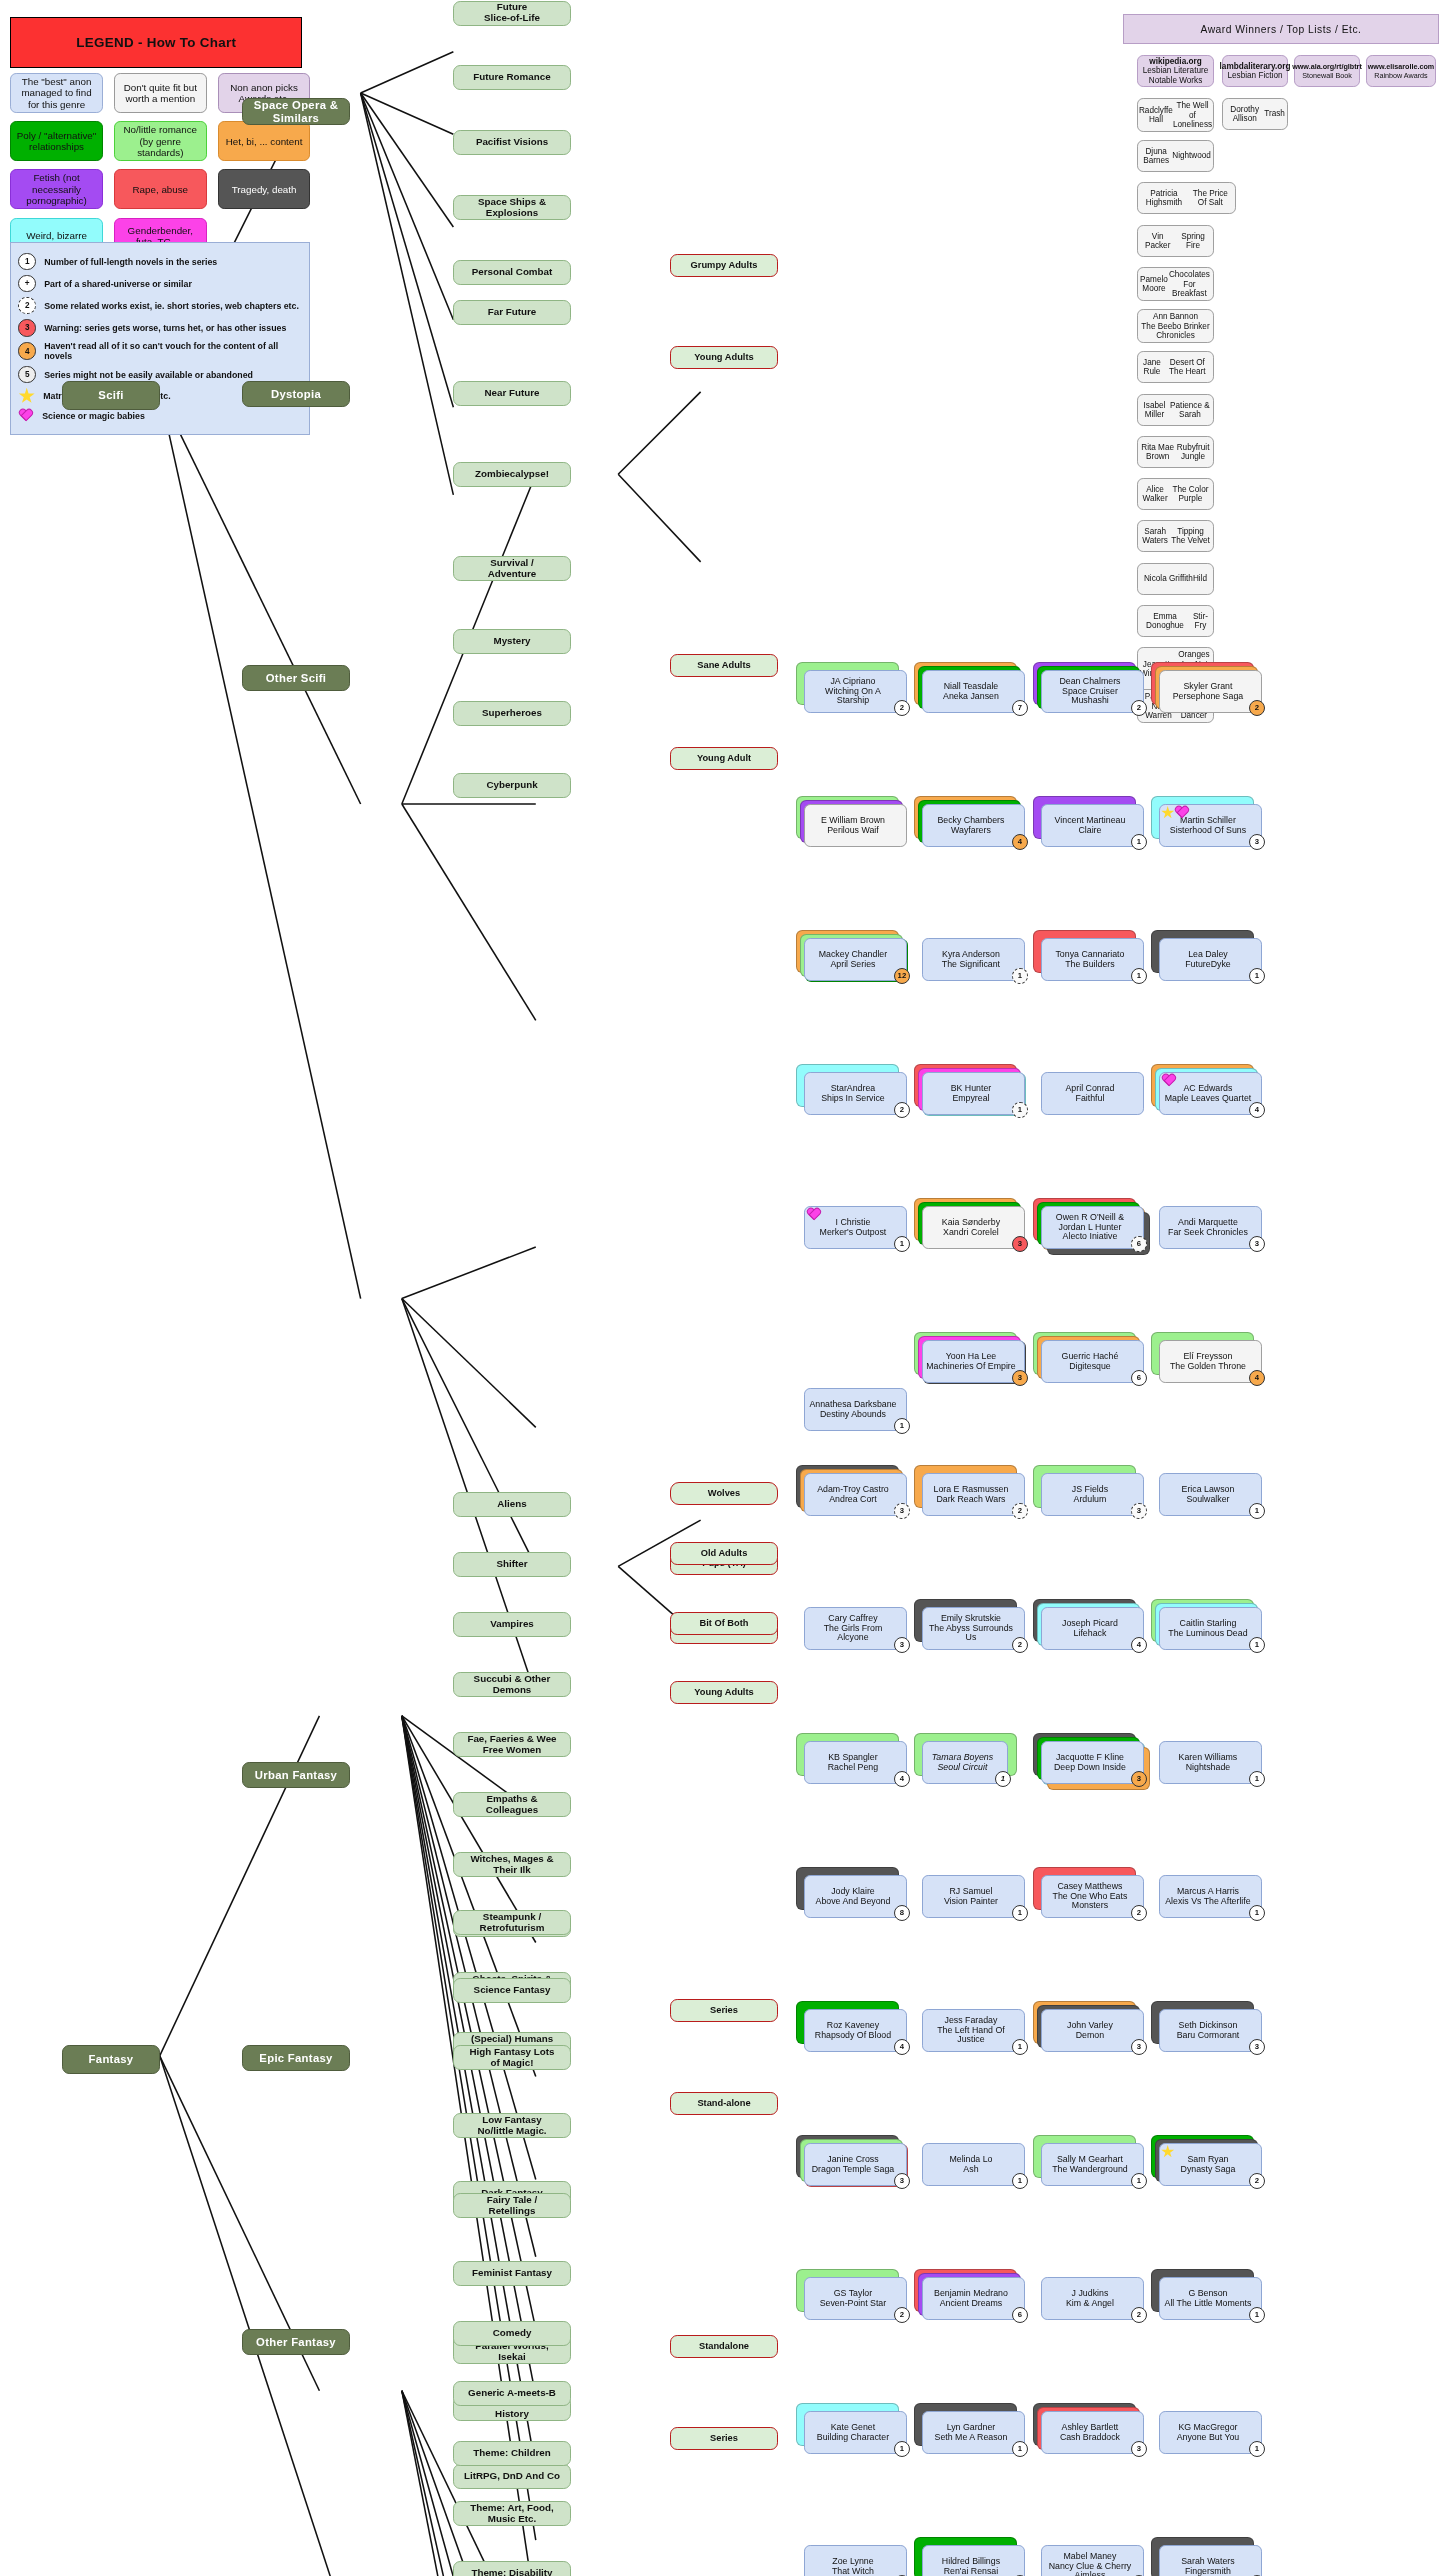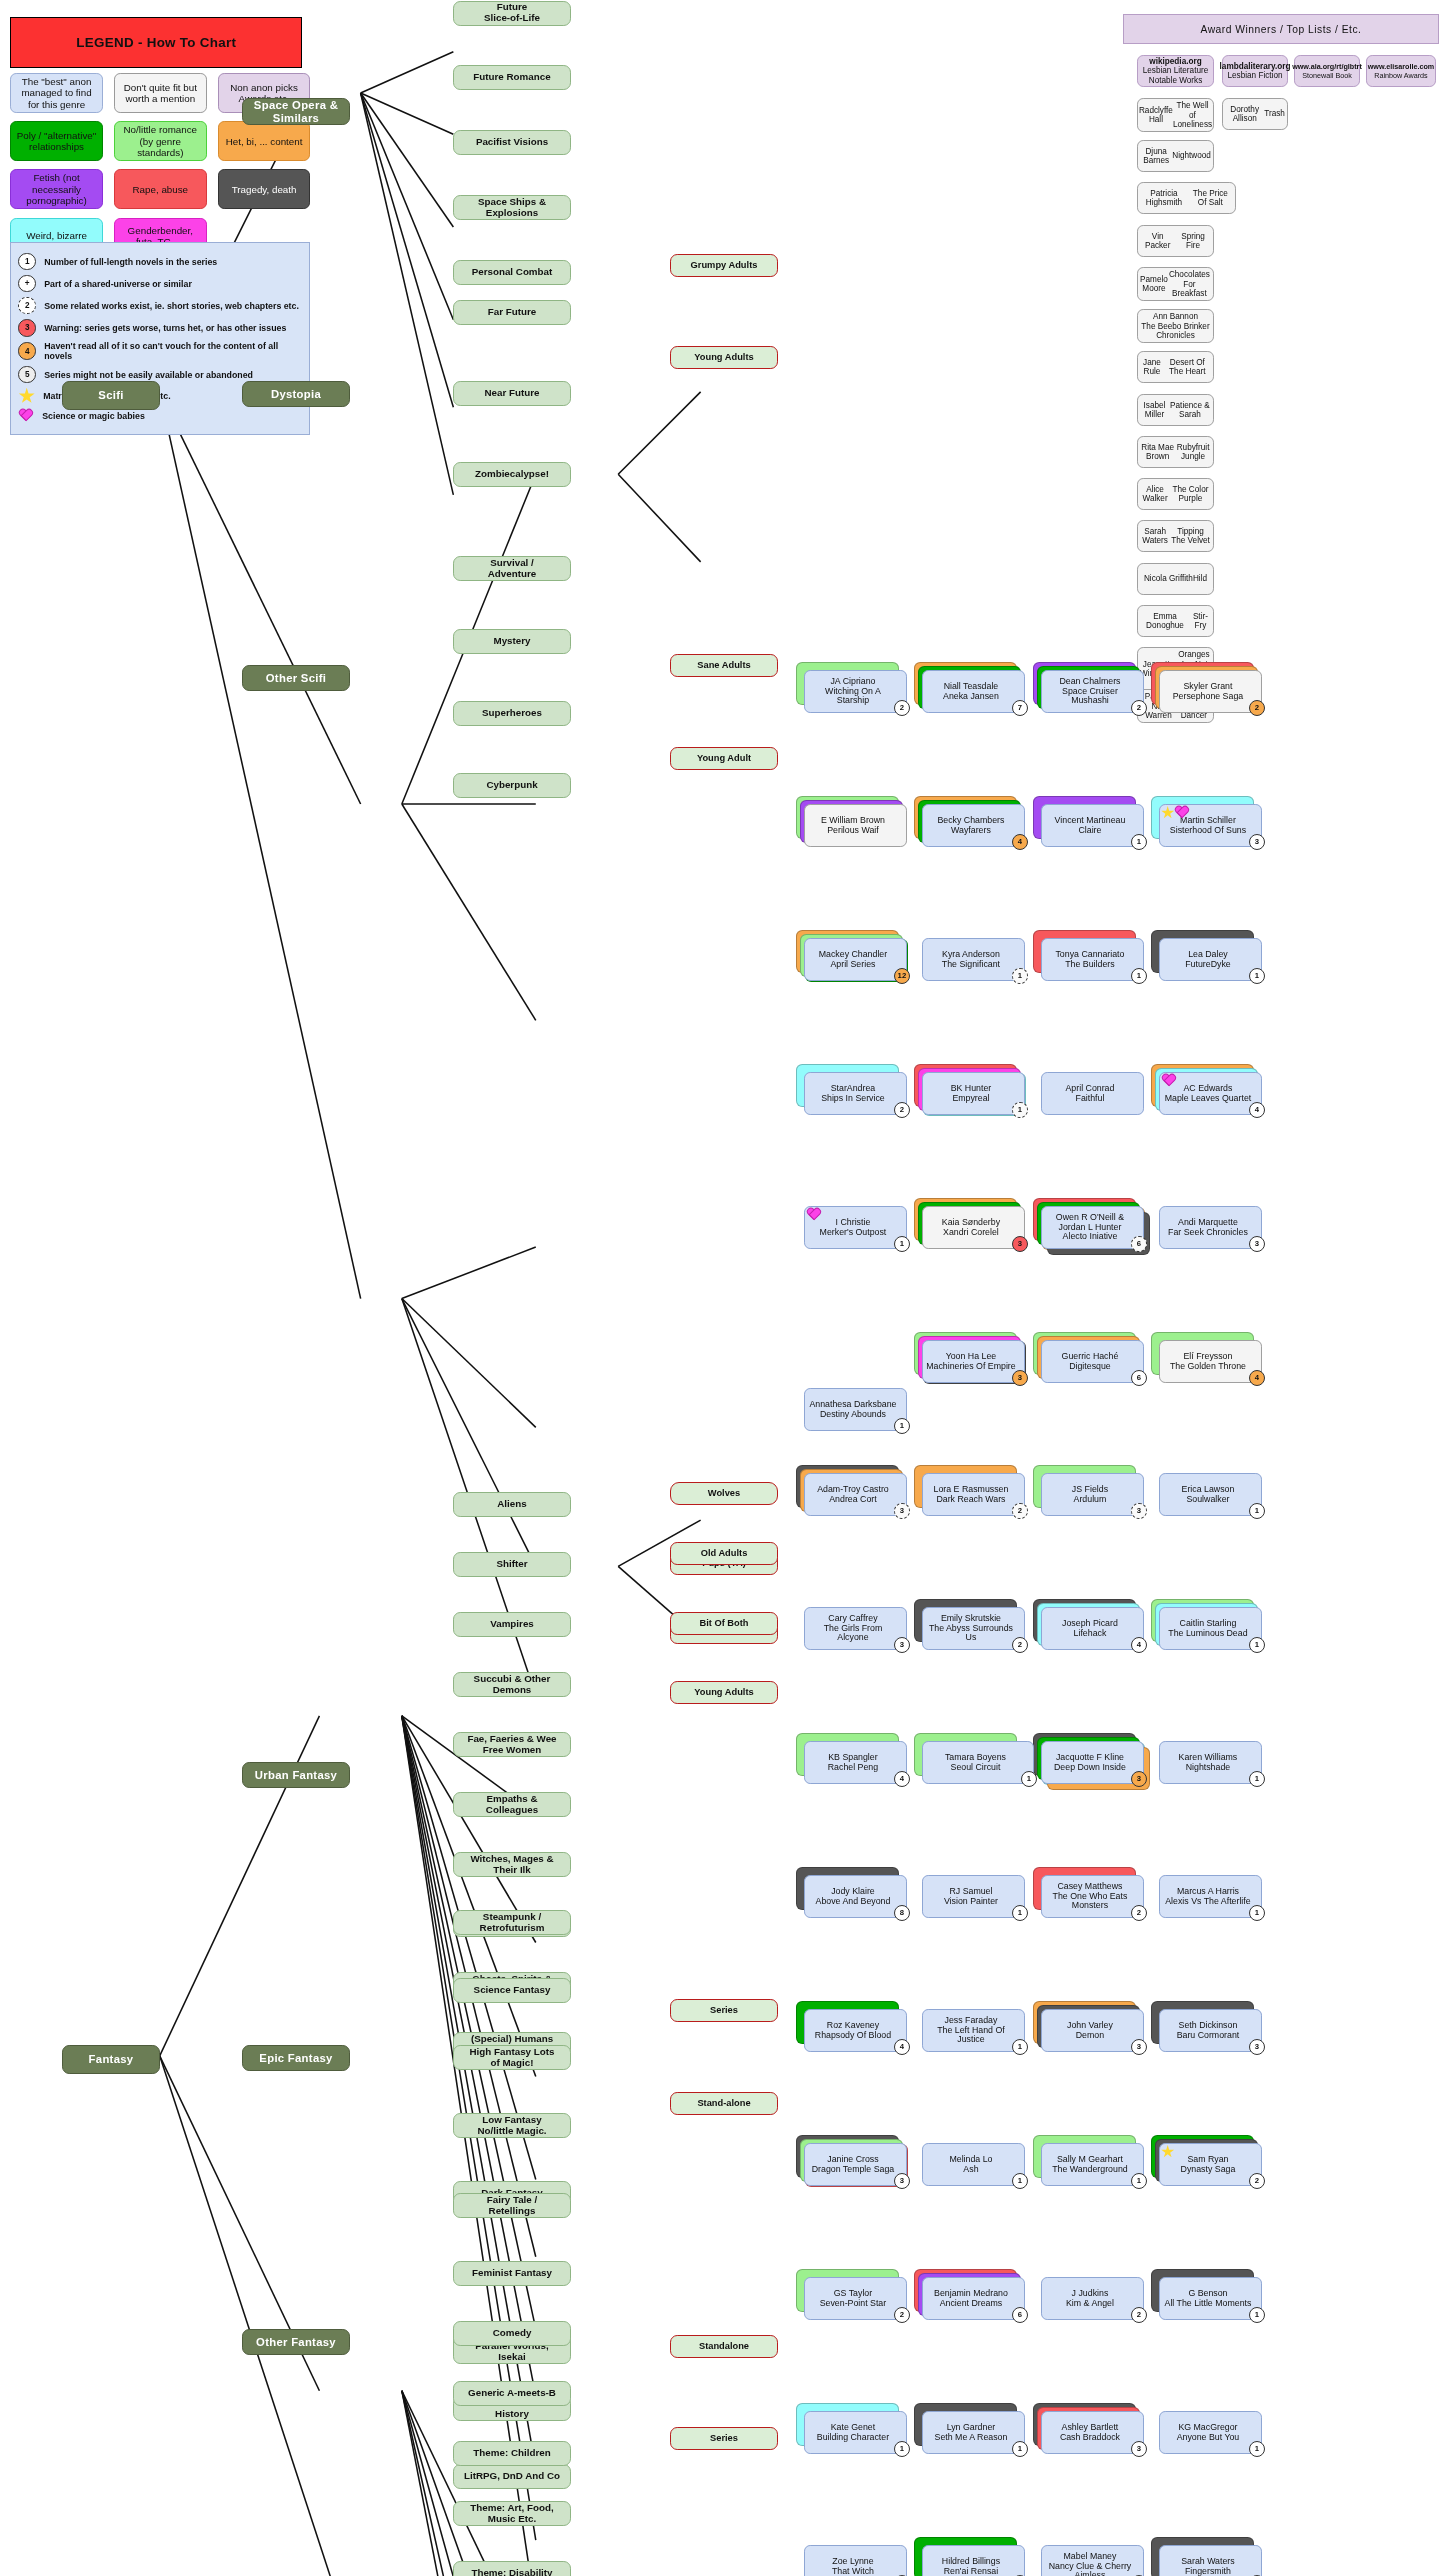--- a/index.html
+++ b/index.html
@@ -723,21 +723,21 @@
         <div class="book" style="width: 103px; height: 43px;">
           <div>
             <div>KB Spangler</div>
             <div>Rachel Peng</div>
           </div>
           <div class="num n-plain">4</div>
         </div>
       </div>
       <div class="bookwrap" style="left: 922px; top: 1741px; width: 103px; height: 43px;">
         <div class="tag" style="background: rgb(156, 240, 142); left: -8.2px; top: -8.2px; width: 103px; height: 43px; z-index: 1;"></div>
-        <div class="book" style="width: 112px; height: 43px;">
+        <div class="book" style="width: 86px; height: 43px; font-style: italic;">
           <div>
             <div>Tamara Boyens</div>
             <div>Seoul Circuit</div>
           </div>
           <div class="num n-plain">1</div>
         </div>
       </div>
       <div class="bookwrap" style="left: 1041px; top: 1741px; width: 103px; height: 43px;">
         <div class="tag" style="background: rgb(85, 85, 85); left: -8.2px; top: -8.2px; width: 103px; height: 43px; z-index: 1;"></div>
         <div class="tag" style="background: rgb(0, 176, 0); left: -3.6px; top: -3.6px; width: 103px; height: 43px; z-index: 2;"></div>

